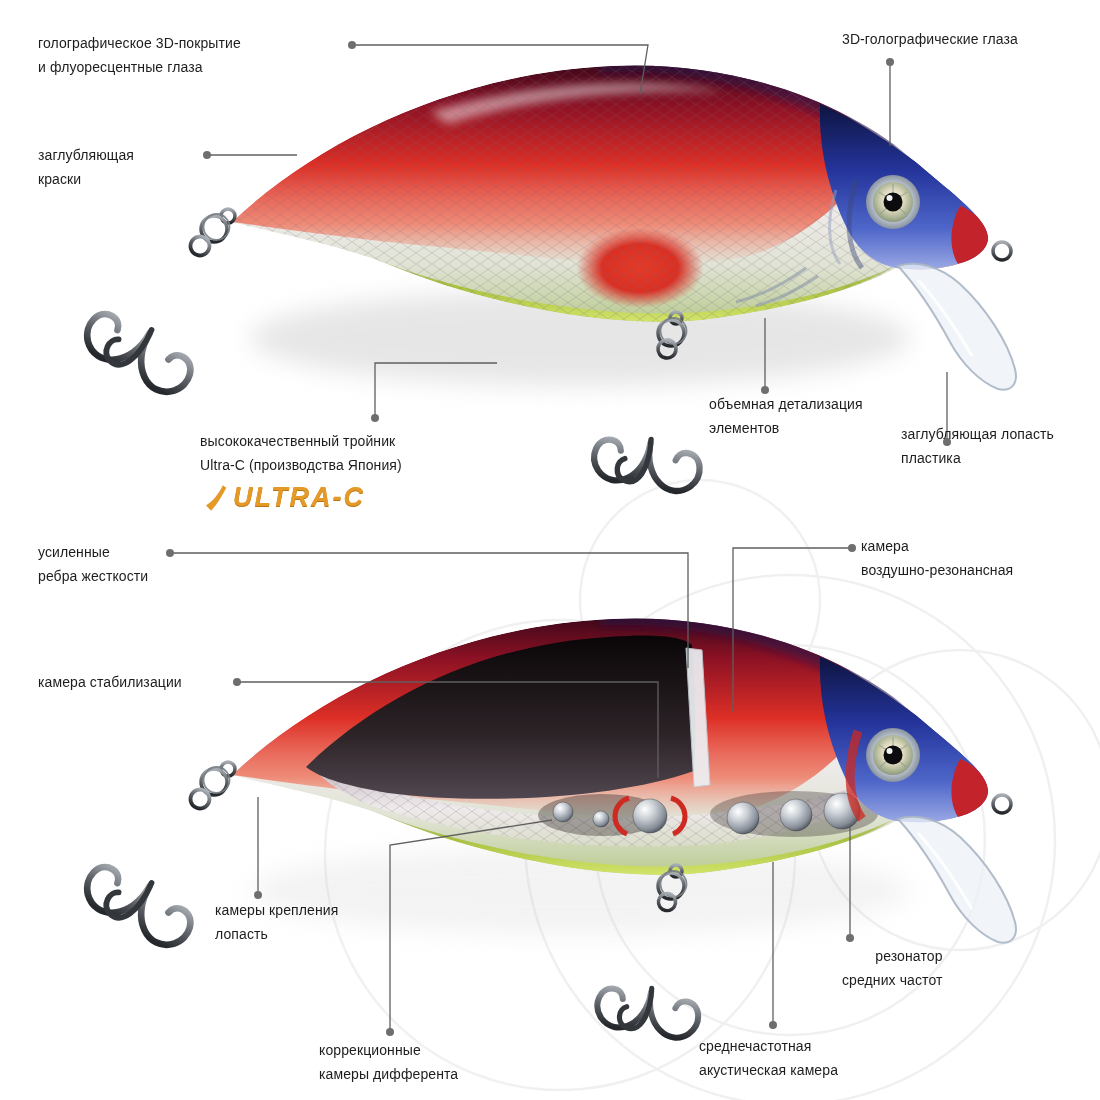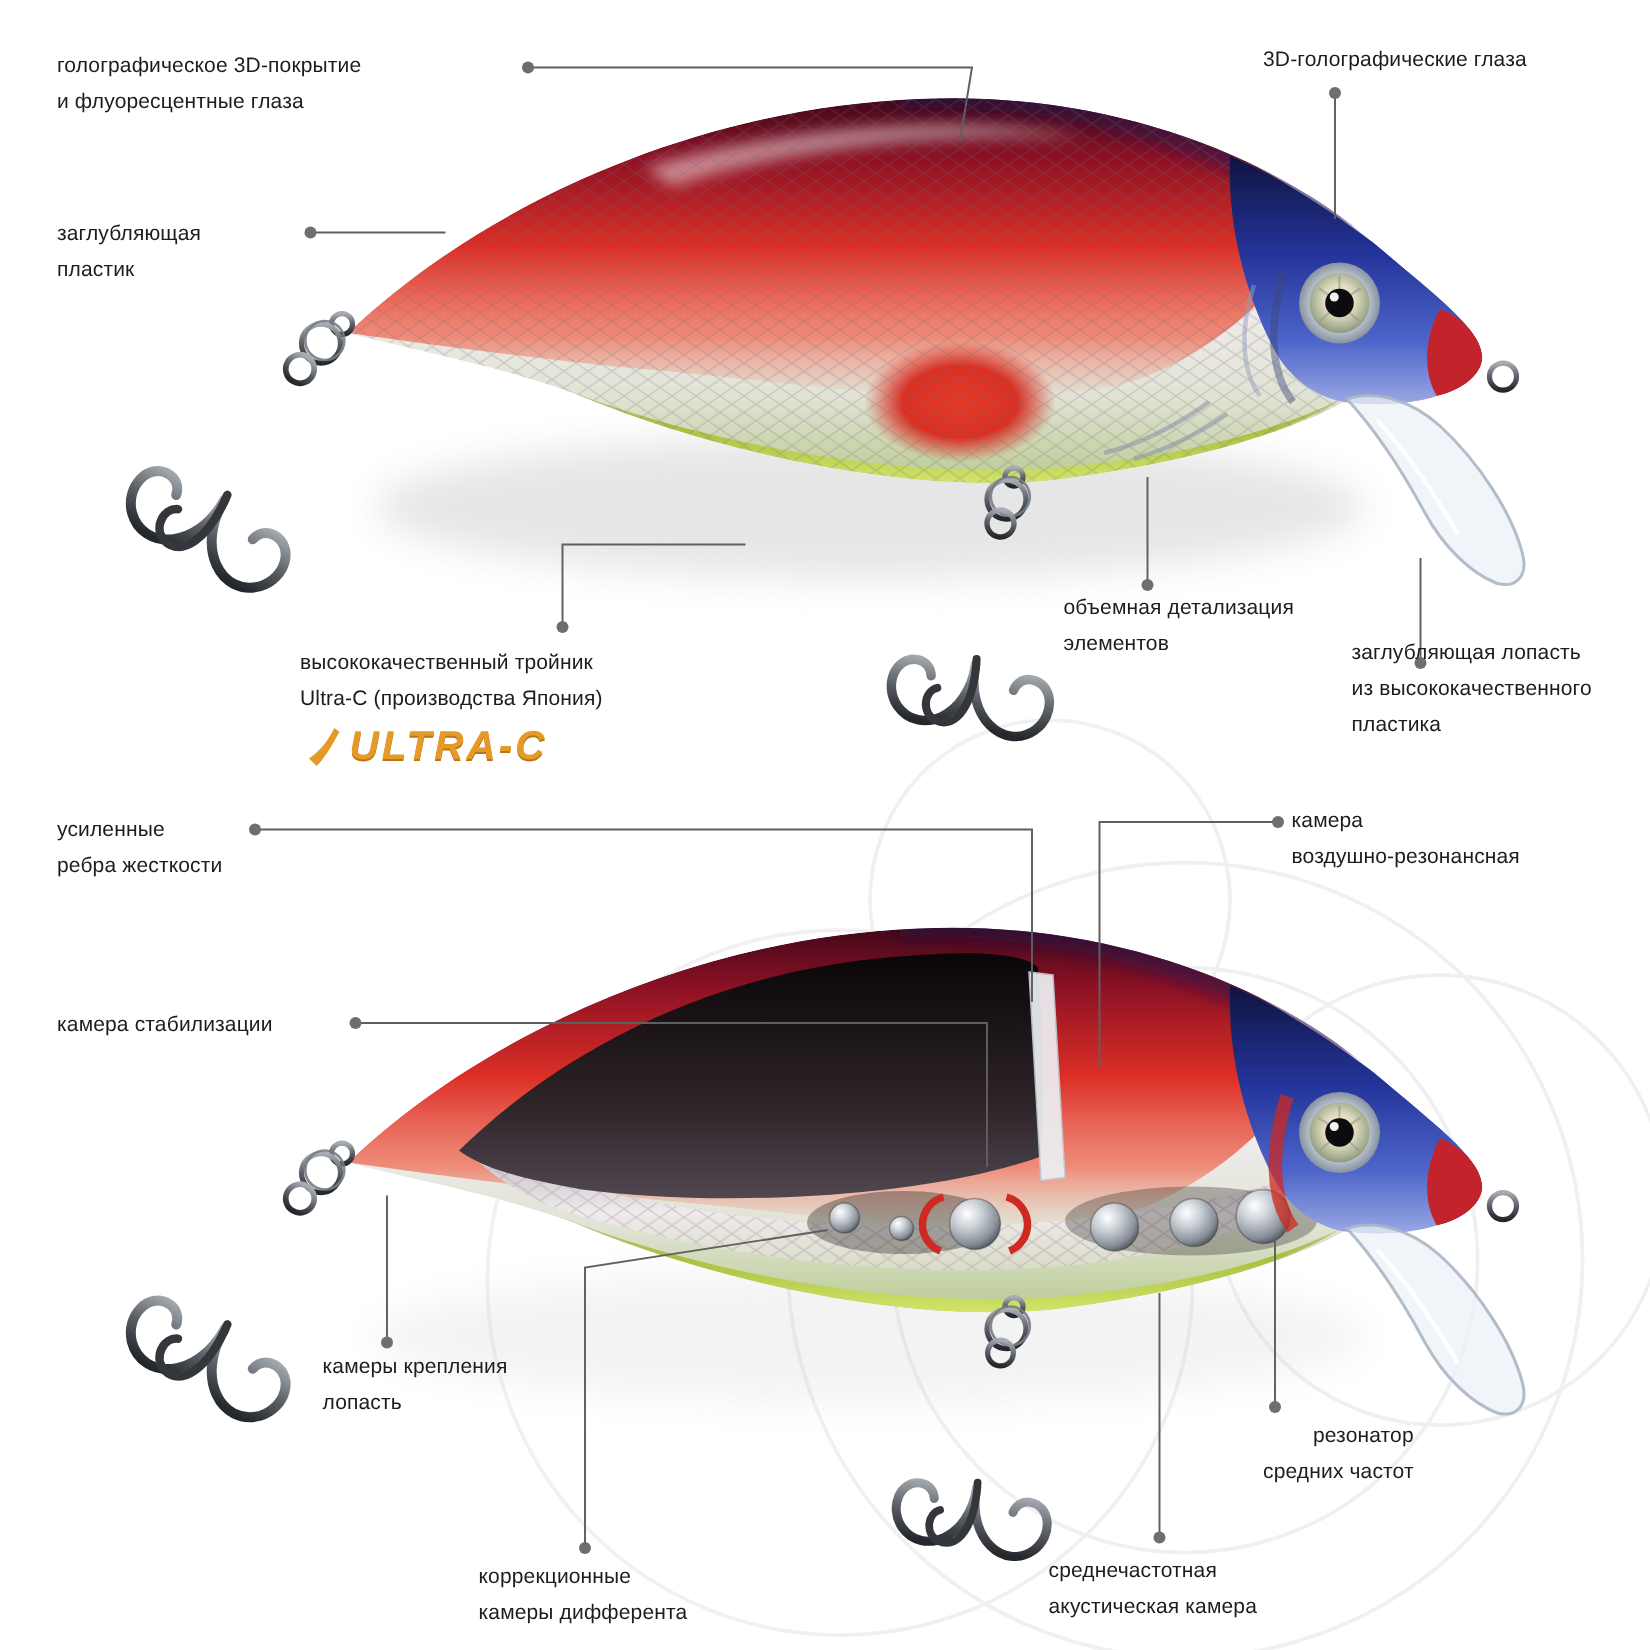--- a/index.html
+++ b/index.html
@@ -235,21 +235,21 @@
     <span>голографическое 3D-покрытие</span>
     <span>и флуоресцентные глаза</span>
   </div>
 
   <div class="label" style="left:842px;top:27px;">
     <span>3D-голографические глаза</span>
   </div>
 
   <div class="label" style="left:38px;top:143px;">
     <span>заглубляющая</span>
-    <span>пластик</span>
+    <span>краски</span>
   </div>
 
   <div class="label" style="left:200px;top:429px;">
     <span>высококачественный тройник</span>
     <span>Ultra-C (производства Япония)</span>
   </div>
 
   <div class="logo" style="left:206px;top:482px;">
     <svg viewBox="0 0 26 30" width="22" height="26">
       <path d="M20,0 C15,10 9,18 0,24 L6,30 C14,22 19,12 24,3 Z" fill="#e59a28"></path>
@@ -257,21 +257,20 @@
     <span>ULTRA-C</span>
   </div>
 
   <div class="label" style="left:709px;top:392px;">
     <span>объемная детализация</span>
     <span>элементов</span>
   </div>
 
   <div class="label" style="left:858px;top:422px;margin-left:43px;">
     <span>заглубляющая лопасть</span>
-    <span>из высококачественного</span>
     <span>пластика</span>
   </div>
 
   <div class="label" style="left:38px;top:540px;">
     <span>усиленные</span>
     <span>ребра жесткости</span>
   </div>
 
   <div class="label" style="left:861px;top:534px;">
     <span>камера</span>

